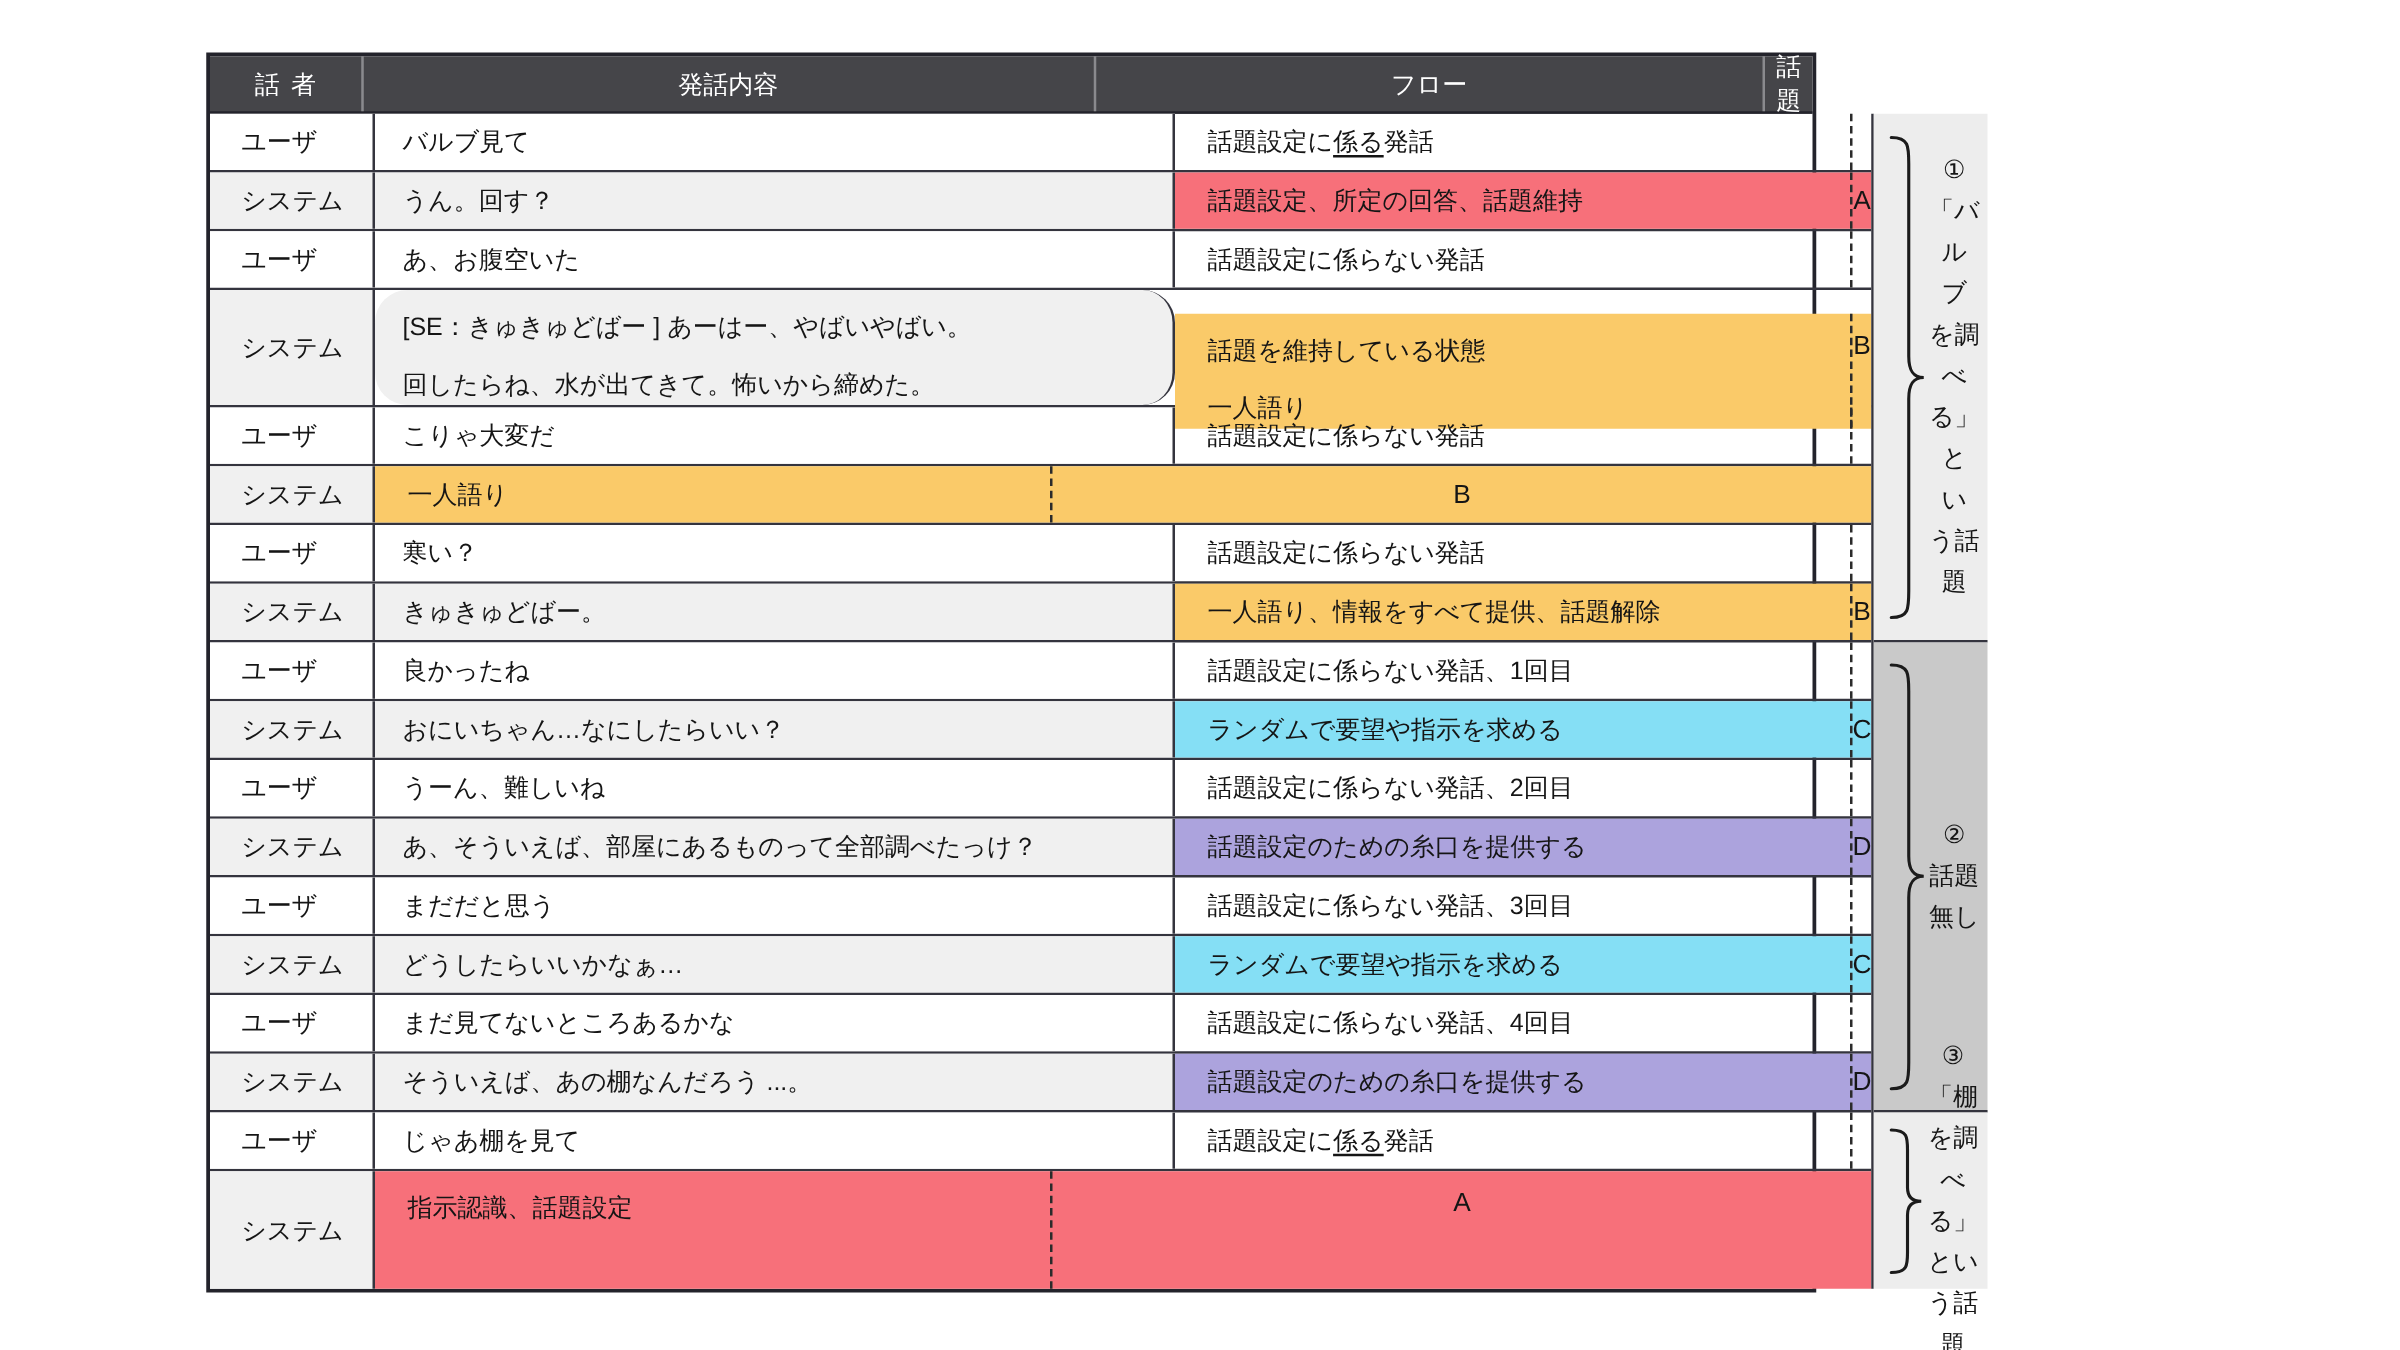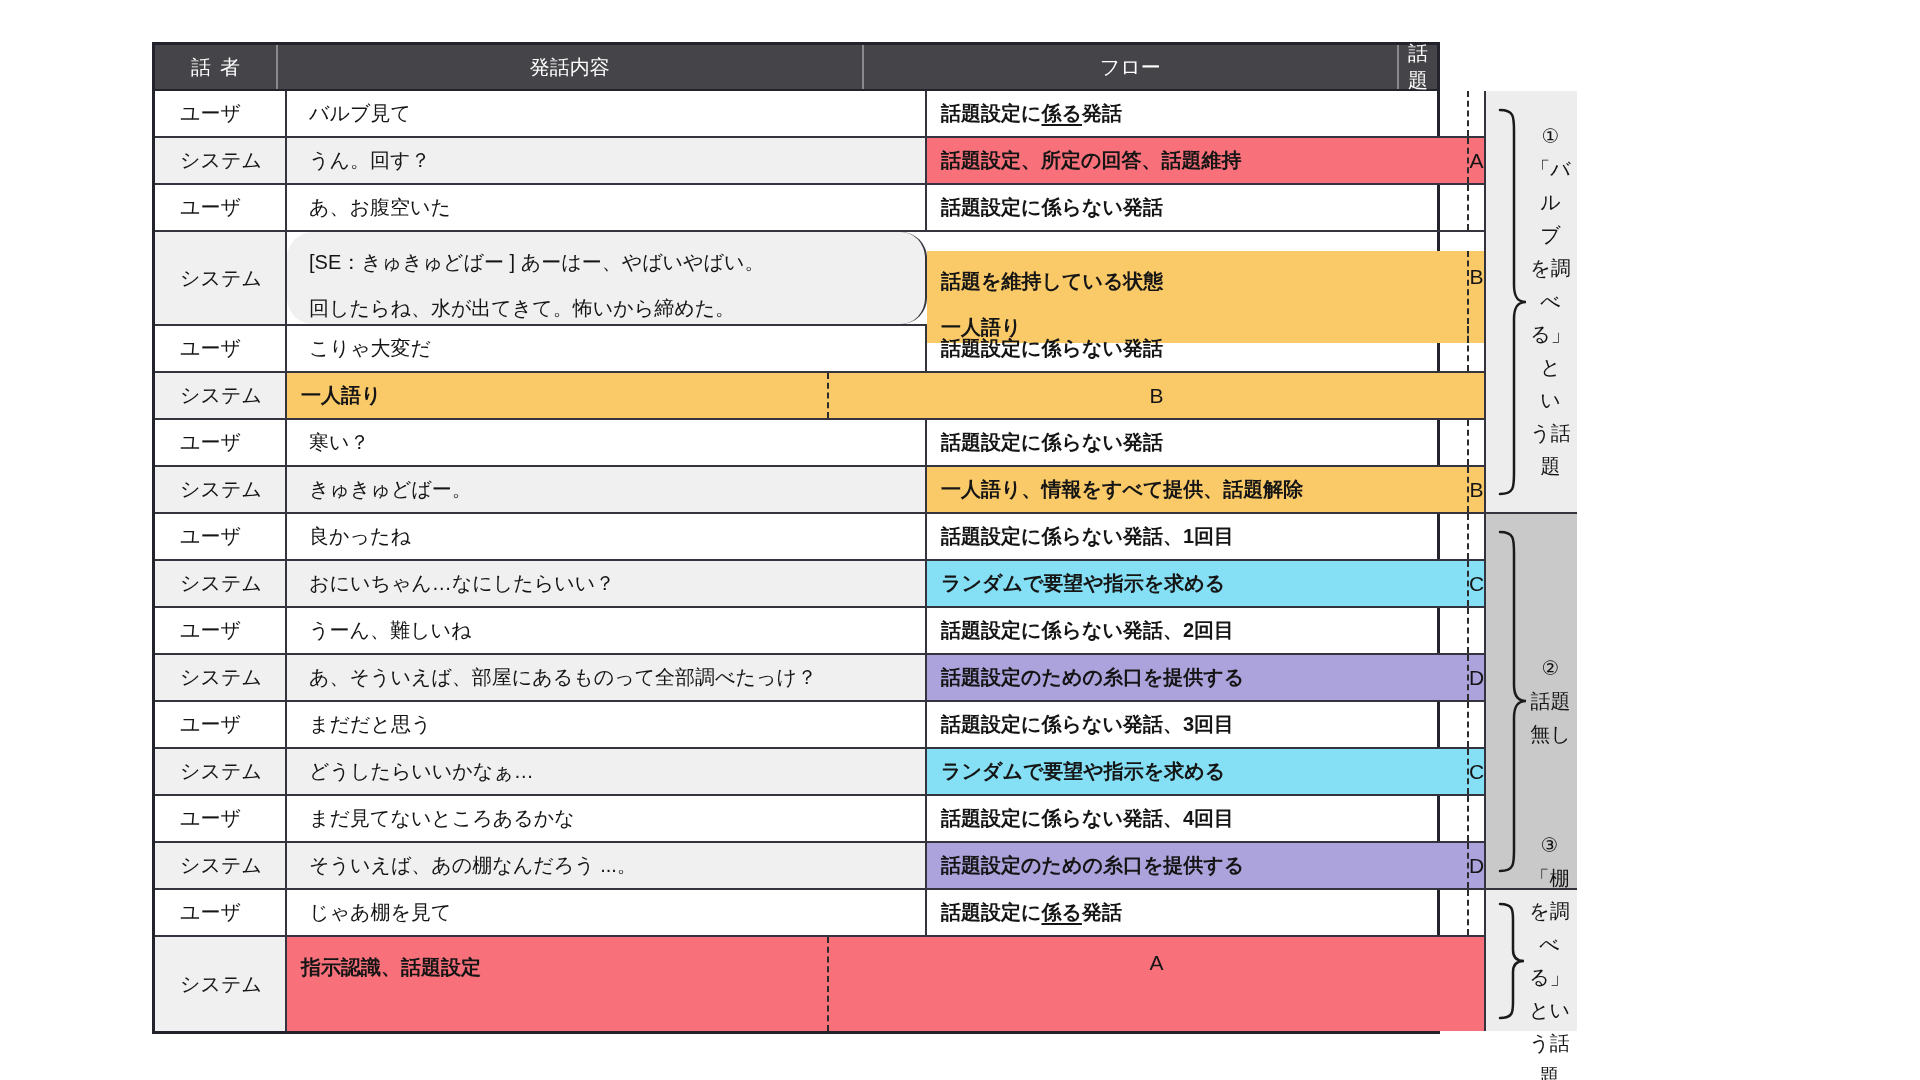--- a/index.html
+++ b/index.html
@@ -1,18 +1,18 @@
 <!DOCTYPE html>
 <html><head>
 <meta charset="utf-8">
 <style>
   html,body{margin:0;padding:0;background:#ffffff;}
   .page{position:relative;width:1920px;height:1080px;background:#ffffff;overflow:hidden;
         font-family:"Liberation Sans","DejaVu Sans",sans-serif;color:#151515;}
-  .table{position:absolute;left:152px;top:42px;width:1288px;box-sizing:border-box;
+  .table{position:absolute;left:165px;top:42px;width:1288px;box-sizing:border-box;
          border:3px solid #23232B;background:#fff;}
   
   .hrow{display:flex;height:46px;background:#454549;color:#ffffff;
         border-bottom:2px solid #23232B;box-sizing:border-box;}
   .hcell{display:flex;align-items:center;justify-content:center;font-size:20px;box-sizing:border-box;}
   .h-speaker{width:132px;}
   .h-content{width:640px;border-left:2px solid #8a8a8e;}
   .h-flow{width:585px;border-left:2px solid #8a8a8e;}
   .h-topic{flex:1;border-left:2px solid #8a8a8e;}
   .spread{letter-spacing:9px;margin-left:9px;}
@@ -21,21 +21,21 @@
   .rows{width:1357px;}
   .row{display:flex;height:47px;box-sizing:border-box;border-bottom:2px solid #34343E;}
   .row.tall{height:94px;}
   .row:last-child{border-bottom:none;}
   .cell{box-sizing:border-box;display:flex;align-items:center;font-size:20px;}
   .speaker{width:132px;padding-left:25px;border-right:2px solid #34343E;background:#fff;}
   .content{width:640px;padding-left:22px;border-right:2px solid #34343E;background:#fff;}
   .row.sys .speaker,.row.sys .content{background:#F0F0F0;}
   .flow{flex:1;padding:0;}
   .flow-inner{display:flex;width:100%;height:100%;}
-  .flow-text{width:540px;box-sizing:border-box;padding-left:14px;display:flex;align-items:center;font-weight:bold;}
+  .flow-text{width:540px;box-sizing:border-box;padding-left:26px;display:flex;align-items:center;}
   .letter-zone{flex:1;box-sizing:border-box;border-left:2px dashed #2b2b2b;
                display:flex;align-items:center;justify-content:center;font-size:21px;}
   
   .row.tall .content,.row.tall .flow-text{flex-direction:column;align-items:flex-start;
      justify-content:flex-start;padding-top:7px;border-radius:26px;}
   .row.tall .line{line-height:46px;}
   .row.tall .letter-zone{align-items:flex-start;padding-top:14px;}
   .u{text-decoration:underline;text-underline-offset:4px;}
   
   .topic-col{flex:1;border-left:2px solid #34343E;display:flex;flex-direction:column;}

